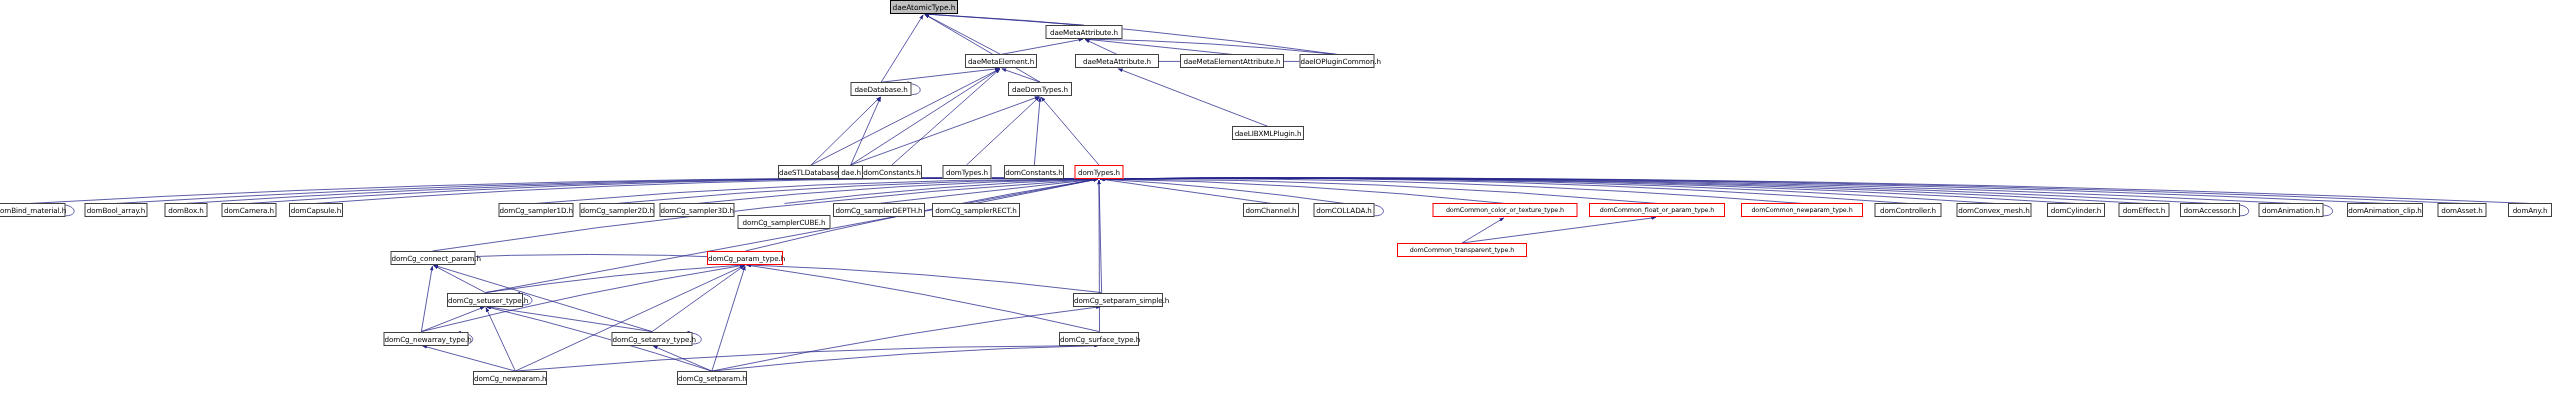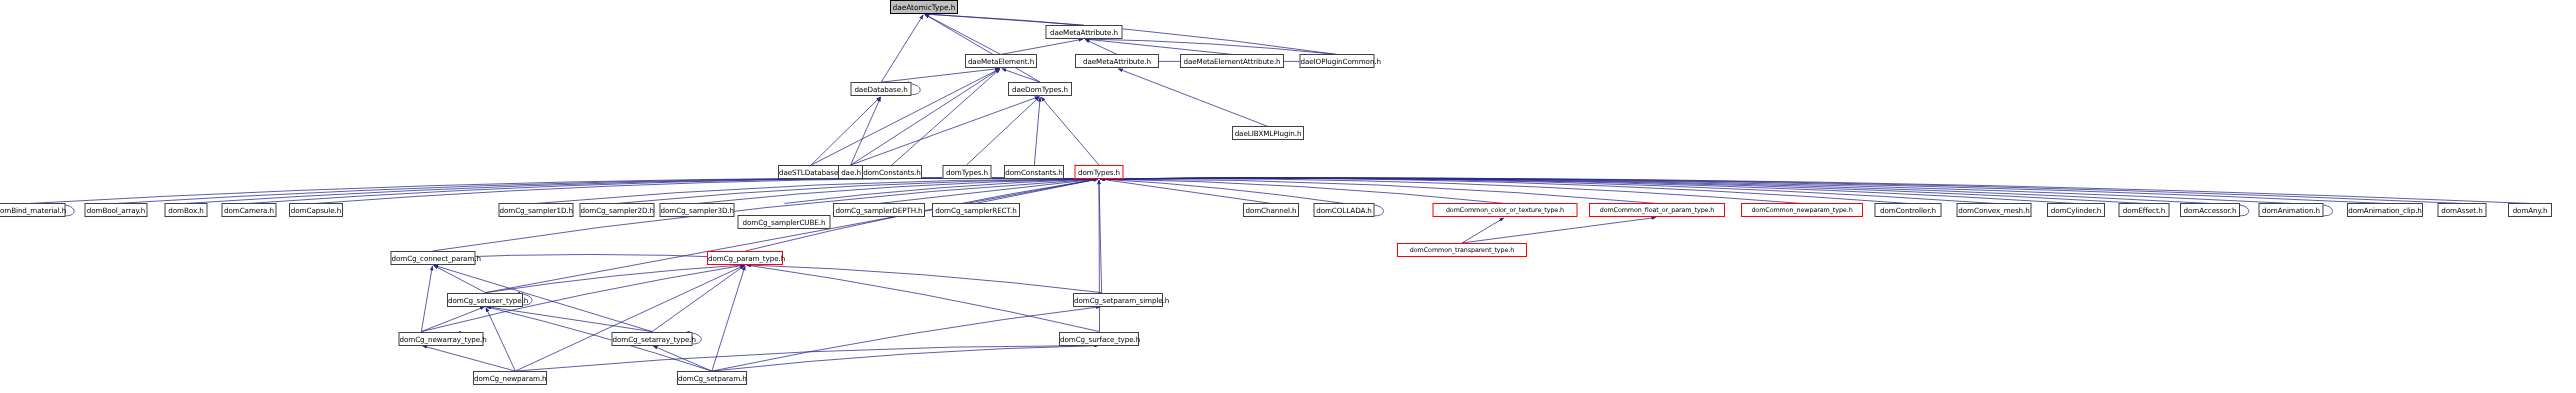--- a/index.html
+++ b/index.html
@@ -187,20 +187,20 @@
       <div class="gnode" style="left: 2210px; top: 210px; width: 60px;">domAccessor.h</div>
       <div class="gnode" style="left: 2291px; top: 210px; width: 65px;">domAnimation.h</div>
       <div class="gnode" style="left: 2385px; top: 210px; width: 76px;">domAnimation_clip.h</div>
       <div class="gnode" style="left: 2462px; top: 210px; width: 49px;">domAsset.h</div>
       <div class="gnode" style="left: 2530px; top: 210px; width: 44px;">domAny.h</div>
       <div class="gnode red small" style="left: 1462px; top: 250px; width: 130px;">domCommon_transparent_type.h</div>
       <div class="gnode" style="left: 433px; top: 258px; width: 85px;">domCg_connect_param.h</div>
       <div class="gnode red" style="left: 745px; top: 258px; width: 76px;">domCg_param_type.h</div>
       <div class="gnode" style="left: 485px; top: 300px; width: 76px;">domCg_setuser_type.h</div>
       <div class="gnode" style="left: 1102px; top: 300px; width: 90px; margin-left: 16px;">domCg_setparam_simple.h</div>
-      <div class="gnode" style="left: 441px; top: 339px; width: 85px;">domCg_newarray_type.h</div>
+      <div class="gnode" style="left: 426px; top: 339px; width: 85px;">domCg_newarray_type.h</div>
       <div class="gnode" style="left: 652px; top: 339px; width: 81px;">domCg_setarray_type.h</div>
       <div class="gnode" style="left: 1099px; top: 339px; width: 80px;">domCg_surface_type.h</div>
       <div class="gnode" style="left: 510px; top: 378px; width: 74px;">domCg_newparam.h</div>
       <div class="gnode" style="left: 712px; top: 378px; width: 70px;">domCg_setparam.h</div>
     </div>
 </div>
 
 
 </body></html>

